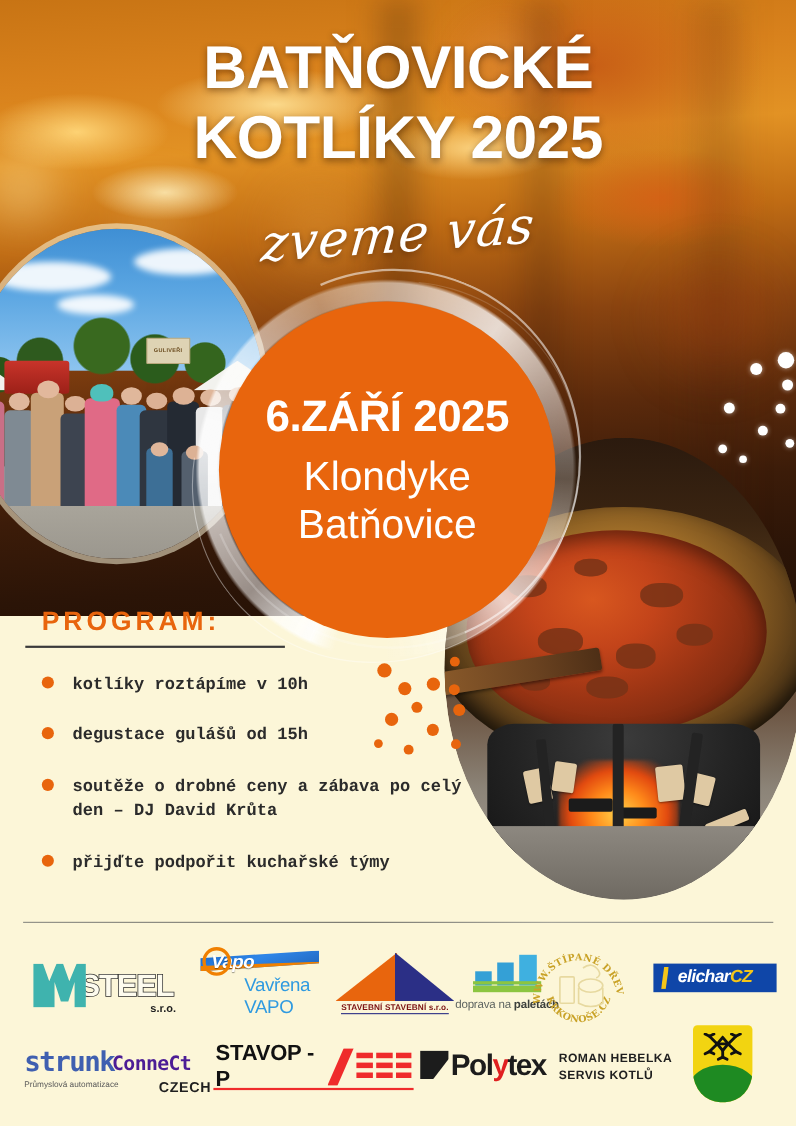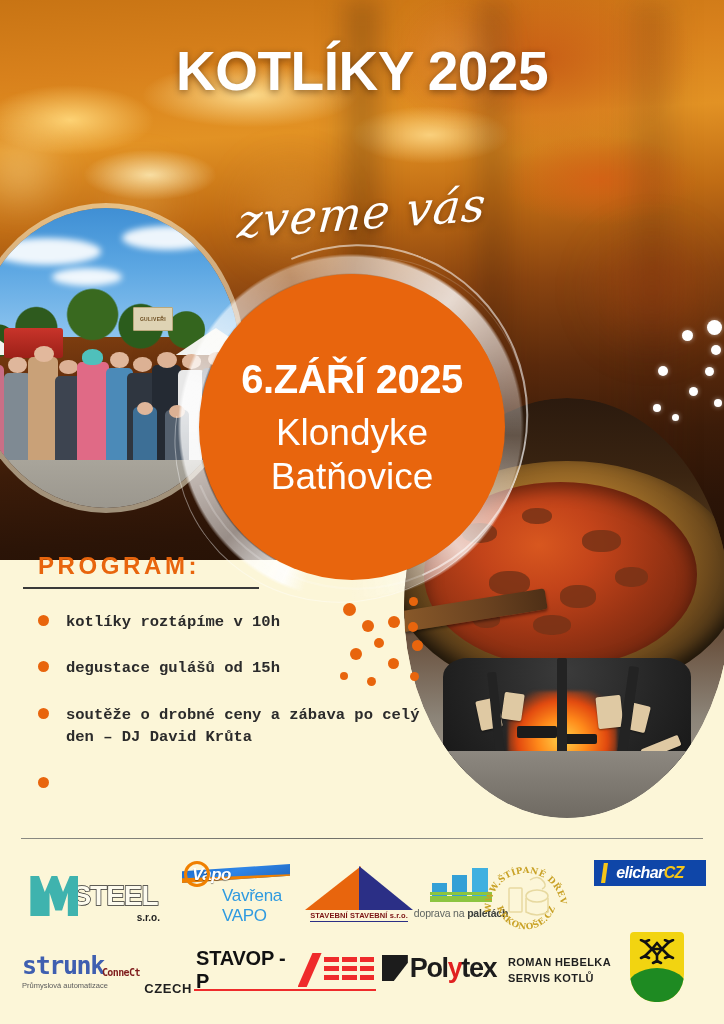--- a/index.html
+++ b/index.html
@@ -455,21 +455,21 @@
   }
   .dop-cap b{ color:#3b3f3c; }
 
   
   .drevo{ left:480px; top:4px; width:92px; height:92px; }
   .drevo-circ{
     position:relative; width:88px; height:88px; border-radius:50%;
   }
 
   
-  .meli{ left:592px; top:6px; width:116px; height:30px;text-align:center; }
+  .meli{ left:592px; top:22px; width:116px; height:30px;text-align:center; }
   .meli-box{
     width:112px; height:26px;
     background:#0f46a8;
     display:flex; align-items:center; justify-content:center;
     position:relative;
   }
   .meli-t{
     font-size:16px; font-weight:bold; font-style:italic;
     color:#fff; letter-spacing:-.6px;
   }
@@ -481,21 +481,21 @@
   }
 
   
   .strunk{ left:22px; top:92px; width:170px; height:58px; flex-direction:column; align-items:flex-start; }
   .strunk-row{ display:flex; align-items:flex-end; }
   .strunk-w{
     font-size:25px; font-weight:bold; color:#3f5fb0; letter-spacing:-1.4px;
     font-family:"DejaVu Sans Mono", monospace;
   }
   .strunk-c{
-    font-size:10px; font-weight:bold; color:#7f1d1d; letter-spacing:-.6px;
+    font-size:18px; font-weight:bold; color:#4c1d95; letter-spacing:-.6px;
     font-family:"DejaVu Sans Mono", monospace;
     margin-left:-2px; margin-bottom:2px;
   }
   .strunk-sub{
     display:flex; justify-content:space-between; width:100%;
     margin-top:1px;
   }
   .strunk-auto{ font-size:7.5px; color:#5a5a5a; }
   .strunk-cz{ font-size:13px; font-weight:bold; color:#1f1f1f; letter-spacing:.6px; }
 
@@ -566,20 +566,21 @@
   <div class="wdot" style="left:682px;top:330px;width:11px;height:11px;"></div>
   <div class="wdot" style="left:711px;top:345px;width:10px;height:10px;"></div>
   <div class="wdot" style="left:658px;top:366px;width:10px;height:10px;"></div>
   <div class="wdot" style="left:705px;top:367px;width:9px;height:9px;"></div>
   <div class="wdot" style="left:689px;top:387px;width:9px;height:9px;"></div>
   <div class="wdot" style="left:653px;top:404px;width:8px;height:8px;"></div>
   <div class="wdot" style="left:714px;top:399px;width:8px;height:8px;"></div>
   <div class="wdot" style="left:672px;top:414px;width:7px;height:7px;"></div>
 
   <div class="title-wrap">
+    <span class="title-line l1">BATŇOVICKÉ</span>
     <span class="title-line l2">KOTLÍKY 2025</span>
   </div>
   <div class="script">zveme vás</div>
 
   <div class="photo-group">
     <div class="pg-sky"></div>
     <div class="pg-cloud" style="left:8%;top:10%;width:40%;height:9%;"></div>
     <div class="pg-cloud" style="left:56%;top:6%;width:34%;height:8%;"></div>
     <div class="pg-cloud" style="left:30%;top:20%;width:26%;height:6%;"></div>
     <div class="pg-trees"></div>
@@ -683,20 +684,21 @@
       <li>
         <span class="bullet"></span>
         <span>degustace gulášů od 15h</span>
       </li>
       <li>
         <span class="bullet"></span>
         <span>soutěže o drobné ceny a zábava po celý den – DJ David Krůta</span>
       </li>
       <li>
         <span class="bullet"></span>
+        <span>přijďte podpořit kuchařské týmy</span>
       </li>
     </ul>
   </div>
 
   <div class="divider"></div>
 
   <div class="sponsors">
 
     <div class="sp nmsteel">
       <span class="nm-mark"></span>

